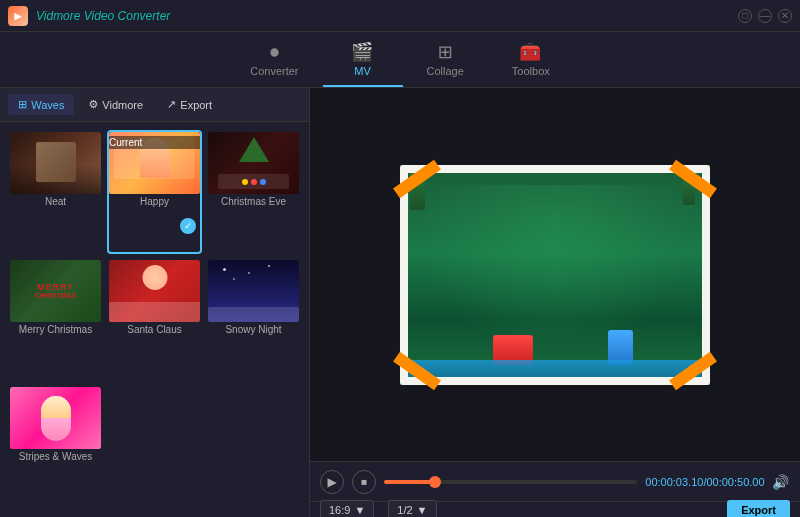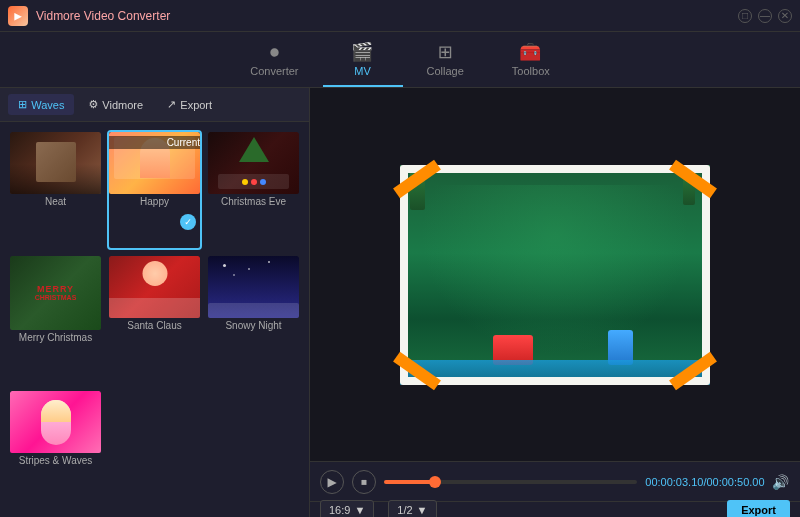--- a/index.html
+++ b/index.html
@@ -24,23 +24,24 @@
     }
     .titlebar-logo {
       width: 20px; height: 20px;
       background: linear-gradient(135deg, #ff6b35, #f7c59f);
       border-radius: 4px;
       margin-right: 8px;
       display: flex; align-items: center; justify-content: center;
       font-size: 10px; font-weight: bold; color: white;
     }
     .titlebar-title {
-      color: #fca5a5;
+      color: #14b8a6;
       font-size: 12px;
       flex: 1;
+      font-style: italic;
     }
     .titlebar-controls {
       display: flex; gap: 6px;
     }
     .titlebar-btn {
       width: 14px; height: 14px;
       border-radius: 50%;
       display: flex; align-items: center; justify-content: center;
       font-size: 10px; color: #666; cursor: pointer;
       border: 1px solid #555;
@@ -159,21 +160,21 @@
       width: 16px; height: 16px;
       background: #4fc3f7;
       border-radius: 50%;
       display: flex; align-items: center; justify-content: center;
       font-size: 9px; color: white;
     }
     .theme-current-label {
       position: absolute;
       top: 4px;
       left: 0; right: 0;
-      text-align: right;
+      text-align: left;
       font-size: 10px;
       color: white;
       background: rgba(0,0,0,0.5);
       padding: 1px 0;
     }
 
     
     .right-panel {
       flex: 1;
       background: #16161e;
@@ -409,21 +410,21 @@
           <div style="position:absolute;bottom:5px;left:10px;right:10px;height:15px;background:rgba(255,255,255,0.1);border-radius:2px;display:flex;gap:3px;align-items:center;justify-content:center;">
             <div style="width:6px;height:6px;background:#ffcc00;border-radius:50%;"></div>
             <div style="width:6px;height:6px;background:#ff4444;border-radius:50%;"></div>
             <div style="width:6px;height:6px;background:#4488ff;border-radius:50%;"></div>
           </div>
         </div>
         <div class="theme-label">Christmas Eve</div>
       </div>
 
       <div class="theme-item">
-        <div class="theme-thumbnail" style="height:74px; background: linear-gradient(135deg, #1a3a1a 0%, #2a5a2a 50%, #1a4a1a 100%); position:relative; overflow:hidden;padding-left:15px;">
+        <div class="theme-thumbnail" style="height:62px; background: linear-gradient(135deg, #1a3a1a 0%, #2a5a2a 50%, #1a4a1a 100%); position:relative; overflow:hidden;padding-left:15px;">
           <div style="position:absolute;inset:0;display:flex;align-items:center;justify-content:center;flex-direction:column;">
             <div style="color:#cc2222;font-size:9px;font-weight:bold;letter-spacing:1px;">MERRY</div>
             <div style="color:#cc2222;font-size:7px;font-weight:bold;">CHRISTMAS</div>
           </div>
         </div>
         <div class="theme-label">Merry Christmas</div>
       </div>
 
       <div class="theme-item">
         <div class="theme-thumbnail" style="height:62px; background: linear-gradient(135deg, #8b1a1a 0%, #cc2222 50%, #aa1a1a 100%); position:relative; overflow:hidden;">

